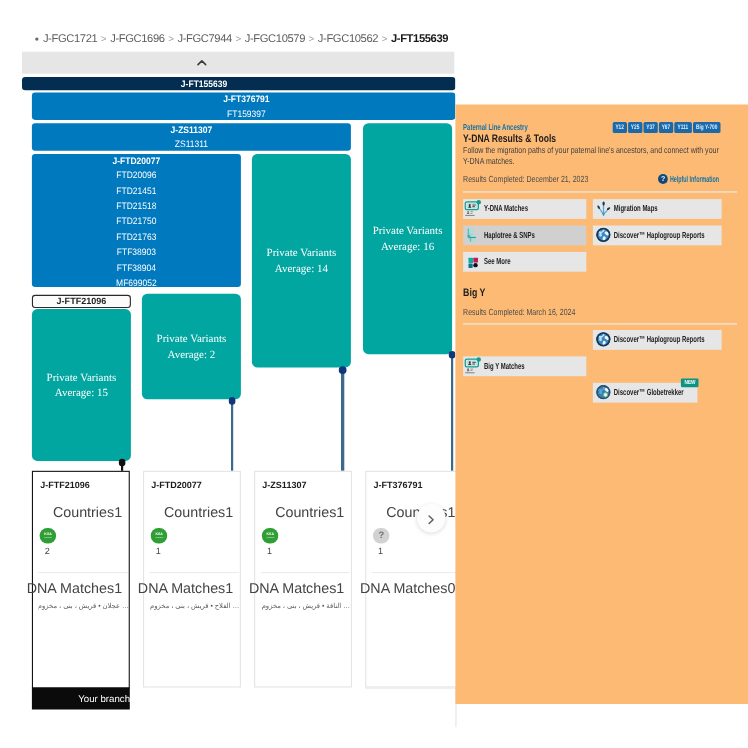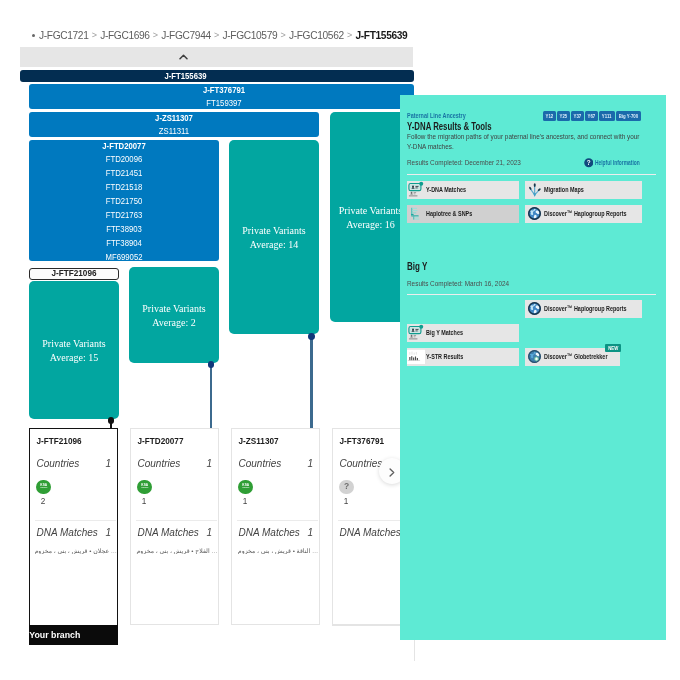--- a/index.html
+++ b/index.html
@@ -40,42 +40,42 @@
 
   .conn { position:absolute; background:#3c6a8e; width:2.1px; }
   .connDot { position:absolute; width:6.8px; height:6.8px; border-radius:50%; background:#11377a; }
   .connDot.black { background:#111111; }
 
   
   .card { position:absolute; background:#ffffff; border:1px solid #e4e4e4; }
   .card.you { border:1.8px solid #131313; }
   .card-title { position:absolute; left:6.5px; top:8px; font-size:8.2px; font-weight:bold;
      color:#1c1c1c; white-space:nowrap; }
-  .row-line { position:absolute; left:6.5px; right:6px; display:flex; justify-content:space-between;
-     align-items:baseline; font-size:10px; color:#434343; white-space:nowrap;font-style:italic; }
+  .row-line { position:absolute; left:6.5px; right:6px; display:flex; justify-content:flex-end;
+     align-items:baseline; font-size:13px; color:#434343; white-space:nowrap; }
   .flagcirc { position:absolute; width:14.8px; height:14.8px; border-radius:50%;
      background:#2f9e35; overflow:hidden; }
   .flagcirc .fa { position:absolute; inset:0; display:flex; flex-direction:column;
      align-items:center; justify-content:center; color:#ffffff; font-size:3.2px;
      line-height:3.6px; font-weight:bold; }
   .flagcirc .fa .ksa2 { font-size:2.6px; line-height:3px; letter-spacing:-0.3px;}
   .flagcirc.unk { background:#d2d2d2; }
   .flagcirc.unk .fa { color:#6f6f6f; font-size:8.5px; font-weight:bold; line-height:9px; }
   .flagnum { position:absolute; font-size:8.2px; color:#434343; }
   .divider { position:absolute; height:1px; background:#ebebeb; }
   .arabic { position:absolute; font-size:6.2px; color:#5a5a5a; direction:rtl; text-align:center;
      white-space:nowrap; overflow:hidden; }
   .yourbranch { position:absolute; background:#0b0b0b; color:#ffffff; font-size:8.8px;
-     display:flex; align-items:center; justify-content:flex-start;font-weight:bold; }
+     display:flex; align-items:center; justify-content:flex-end; }
   .nextbtn { position:absolute; width:26px; height:26px; border-radius:50%;
      background:#fdfdfd; box-shadow:0 1px 4px rgba(0,0,0,0.15); display:flex;
      align-items:center; justify-content:center; }
 
   
-  .panel { position:absolute; left:400px; top:95px; width:266px; height:545px; background:#5eead4; }
+  .panel { position:absolute; left:414px; top:95px; width:266px; height:545px; background:#fdba74; }
   .sq { transform-origin:left center; white-space:nowrap; display:block; }
   .p-kicker { position:absolute; left:7px; top:16px; font-size:8px; font-weight:bold;
      color:#1873a3; }
   .p-kicker .sq { transform:scaleX(0.68); }
   .p-title { position:absolute; left:7px; top:25.5px; font-size:10px; font-weight:bold; color:#1c1c1c; }
   .p-title .sq { transform:scaleX(0.78); }
   .p-desc { position:absolute; left:7px; top:36.5px; font-size:8px; color:#3f3f3f; }
   .p-desc .sq { transform:scaleX(0.8); line-height:10.5px; }
   .p-results { position:absolute; left:7px; font-size:8px; color:#4b4b4b; }
   .p-results .sq { transform:scaleX(0.8); }
@@ -375,20 +375,33 @@
 <path d="M5.2 7.2 C7 6.2 8.2 7.6 9.4 7 C10.4 6.5 9.8 5.2 11 4.8 C12.4 4.4 12.9 6 12 6.9 C11.2 7.7 9.6 8.2 9 9.4 C8.5 10.4 9.6 11.2 9.2 12.2 C8.8 13.4 6.8 13.2 6.2 12 C5.6 10.8 6.8 10 6.3 9 C5.9 8.2 4.6 8 5.2 7.2 Z" fill="#bfe3f5"></path>
 <path d="M13.2 7.4 C14.6 6.8 16.2 7.6 17.2 8.8 C18 9.8 17.4 11.4 16.2 11.8 C15 12.2 14.4 10.8 13.4 10.4 C12.4 10 12 8 13.2 7.4 Z" fill="#e9f4fb"></path>
 <path d="M11.6 12.6 C13 12.4 14 13.6 13.8 15 C13.6 16.6 11.8 17.8 10.6 17 C9.6 16.3 10.2 14.8 10.6 13.8 C10.9 13.1 11 12.7 11.6 12.6 Z" fill="#e9f4fb"></path>
 <circle cx="11" cy="11" r="7.3" fill="none" stroke="#16354e" stroke-width="1.6"></circle>
           </svg>
         </span>
     <span class="tlabel">
           <span class="sq">Discover™ Haplogroup Reports</span>
         </span>
   </div>
+  <div class="tile" style="left:7px; top:134px; width:112px; height:17.5px;">
+    <span class="tico">
+          <svg viewBox="0 0 22 22" width="17" height="17">
+<rect x="5.0" y="7.0" width="5.4" height="6.2" rx="0.6" fill="#0bb09e"></rect>
+<rect x="10.8" y="6.9" width="5.4" height="5.6" rx="0.6" fill="#c2185b"></rect>
+<rect x="5.0" y="13.6" width="5.0" height="5.2" rx="0.6" fill="#12728a"></rect>
+<circle cx="13.3" cy="15.6" r="2.6" fill="#111111"></circle>
+          </svg>
+        </span>
+    <span class="tlabel">
+          <span class="sq">See More</span>
+        </span>
+  </div>
   <div class="p-sec" style="top:166px;">
         <span class="sq">Big Y</span>
       </div>
   <div class="p-results" style="top:184px;">
         <span class="sq">Results Completed: March 16, 2024</span>
       </div>
   <div class="p-hr" style="top:199px; width:249px;"></div>
   <div class="tile" style="left:125px; top:205px; width:117px; height:17.5px;">
     <span class="tico">
           <svg viewBox="0 0 22 22" width="17" height="17">
@@ -418,40 +431,20 @@
             <path d="M3 17.6c0.25-1.1 0.85-1.6 1.6-1.6s1.35 0.5 1.6 1.6z" fill="#6b6b6b"></path>
 <rect x="7.3" y="14.4" width="3.2" height="0.95" fill="#8a8a8a"></rect>
             <rect x="7.3" y="16.2" width="2.4" height="0.95" fill="#8a8a8a"></rect>
 <rect x="1.2" y="18.6" width="11" height="1.3" fill="#8a8a8a"></rect>
           </svg>
         </span>
     <span class="tlabel">
           <span class="sq">Big Y Matches</span>
         </span>
   </div>
-  <div class="tile" style="left:7px; top:253px; width:112px; height:17.5px;">
-    <span class="tico">
-          <svg viewBox="0 0 22 22" width="18" height="18">
-<rect x="0" y="2.2" width="22" height="17.4" fill="#ffffff"></rect>
-<rect x="3.0" y="5.0" width="1.0" height="3.2" fill="#dedede"></rect>
-<rect x="5.6" y="4.4" width="1.0" height="3.8" fill="#dedede"></rect>
-<rect x="8.2" y="5.6" width="1.0" height="2.6" fill="#dedede"></rect>
-<rect x="10.8" y="4.8" width="1.0" height="3.4" fill="#dedede"></rect>
-<rect x="2.8" y="11.0" width="1.4" height="4.0" fill="#4a4a4a"></rect>
-<rect x="5.1" y="10.0" width="1.4" height="5.0" fill="#4a4a4a"></rect>
-<rect x="7.4" y="11.6" width="1.4" height="3.4" fill="#4a4a4a"></rect>
-<rect x="9.7" y="10.4" width="1.4" height="4.6" fill="#4a4a4a"></rect>
-<rect x="12.0" y="12.2" width="1.4" height="2.8" fill="#4a4a4a"></rect>
-<rect x="1.0" y="14.6" width="15" height="0.7" fill="#b8b8b8"></rect>
-          </svg>
-        </span>
-    <span class="tlabel">
-          <span class="sq">Y-STR Results</span>
-        </span>
-  </div>
   <div class="tile" style="left:125px; top:253px; width:95px; height:17.5px;">
     <span class="tico">
           <svg viewBox="0 0 22 22" width="17" height="17">
 <circle cx="11" cy="11" r="8.3" fill="#254e70"></circle>
 <circle cx="11" cy="11" r="7.2" fill="#3f7fae"></circle>
 <path d="M5 8 C6.8 7 8.4 8.4 9.6 7.6 C10.6 6.9 9.9 5.4 11.2 5 C12.6 4.6 13 6.3 12.1 7.2 C11.3 8 9.8 8.5 9.2 9.6 C8.7 10.6 9.8 11.4 9.4 12.4 C9 13.6 7 13.4 6.4 12.2 C5.8 11 7 10.2 6.5 9.2 C6.1 8.5 4.4 8.7 5 8 Z" fill="#58a8d8"></path>
 <path d="M13.4 6.2 C14.8 5.6 16.6 6.6 17.3 8.0 C17.9 9.1 17 10.6 15.8 10.8 C14.6 11 14.2 9.6 13.2 9.2 C12.2 8.8 12.2 6.8 13.4 6.2 Z" fill="#eef6fb"></path>
 <circle cx="11" cy="11" r="7.4" fill="none" stroke="#27506f" stroke-width="1.5"></circle>
 <path d="M13.6 11.3 L16.0 12.7 L16.0 15.5 L13.6 16.9 L11.2 15.5 L11.2 12.7 Z" fill="#b8e6cf" stroke="#5fb99a" stroke-width="0.8"></path>
 <circle cx="13.6" cy="14.1" r="1.2" fill="#ffffff"></circle>

